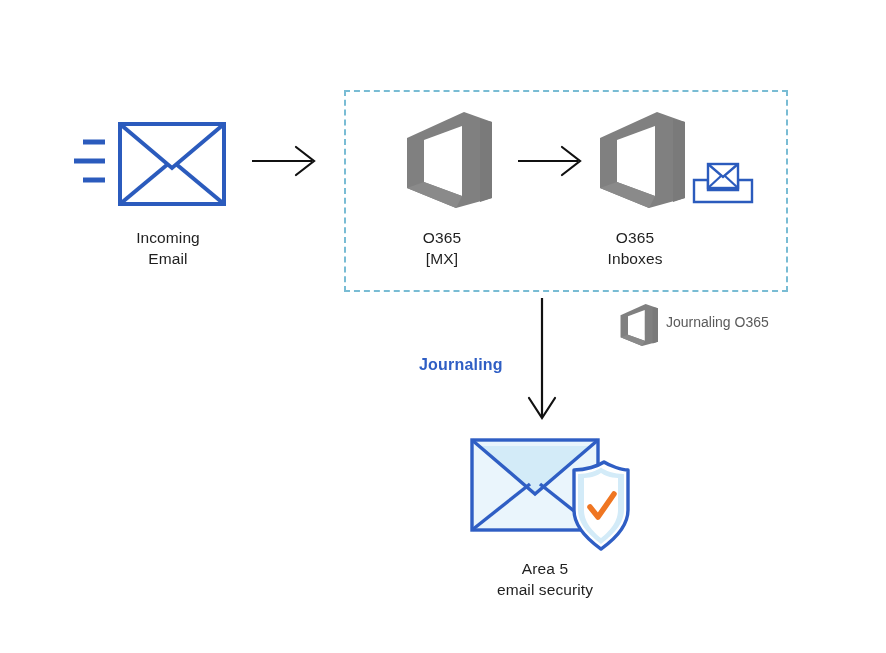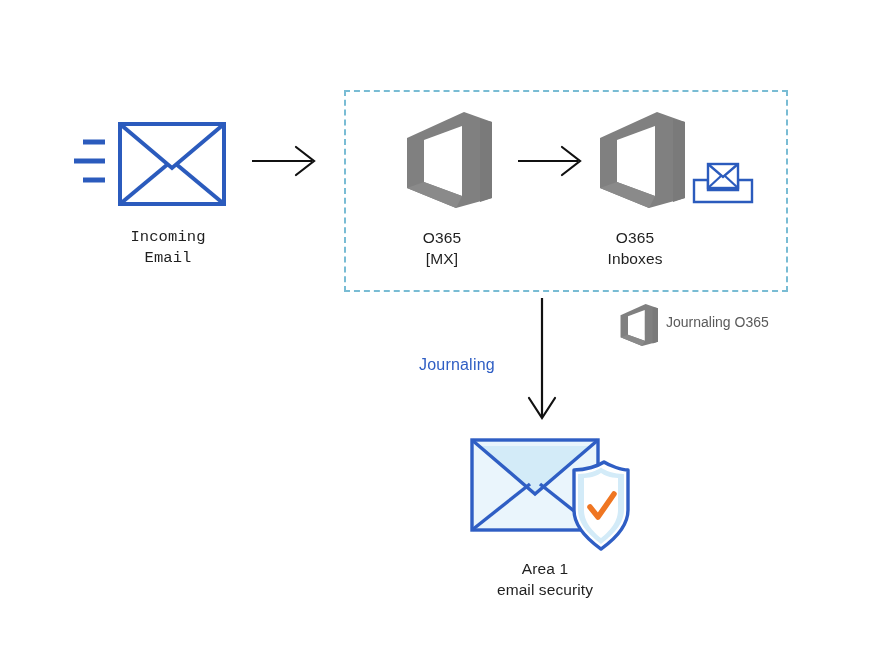--- a/index.html
+++ b/index.html
@@ -26,31 +26,31 @@
   .node-label{
     text-align:center;
     font-size:15.5px;
     line-height:21px;
     color:#1f1f1f;
     letter-spacing:.1px;
     white-space:pre-line;
   }
   .journal-label{
     font-size:16px;
-    font-weight:normal;
+    font-weight:bold;
     color:#2f5ec4;
     letter-spacing:.2px;
   }
   .legend-label{
     font-size:14px;
     color:#5a5a5a;
   }
 
   
-  .lbl-incoming{left:88px;top:227px;width:160px;font-family:Liberation Mono, monospace;}
+  .lbl-incoming{left:88px;top:227px;width:160px;}
   .lbl-mx{left:382px;top:227px;width:120px;}
   .lbl-inboxes{left:575px;top:227px;width:120px;}
   .lbl-area1{left:455px;top:558px;width:180px;}
   .lbl-journal{left:419px;top:356px;width:120px;text-align:left;}
   .lbl-legend{left:666px;top:314px;}
 
   svg{display:block;overflow:visible;}
 </style>
 </head>
 <body>
@@ -163,16 +163,16 @@
       <path d="M106 38 C118 38 130 34 136 30 C142 34 154 38 160 38
                L160 78 C160 98 140 112 133 117 C126 112 106 98 106 78 Z" fill="#ffffff" stroke="#2f5ec4" stroke-width="3.4" stroke-linejoin="round"></path>
       <path d="M110 42 C120 42 129 38.5 133 35.5 C137 38.5 146 42 156 42
                L156 78 C156 95 139 107 133 112 C127 107 110 95 110 78 Z" fill="#d3ebf8"></path>
       <path d="M116 46 C124 46 130 43 133 41 C136 43 142 46 150 46
                L150 78 C150 92 138 102 133 106 C128 102 116 92 116 78 Z" fill="#ffffff"></path>
 
       <path d="M122 75 L130 85 L146 62" fill="none" stroke="#ef7622" stroke-width="5.5" stroke-linecap="round" stroke-linejoin="round"></path>
     </svg>
   </div>
-  <div class="abs node-label lbl-area1">Area 1
+  <div class="abs node-label lbl-area1">Area 5
 email security</div>
 
 </div>
 
 </body></html>

